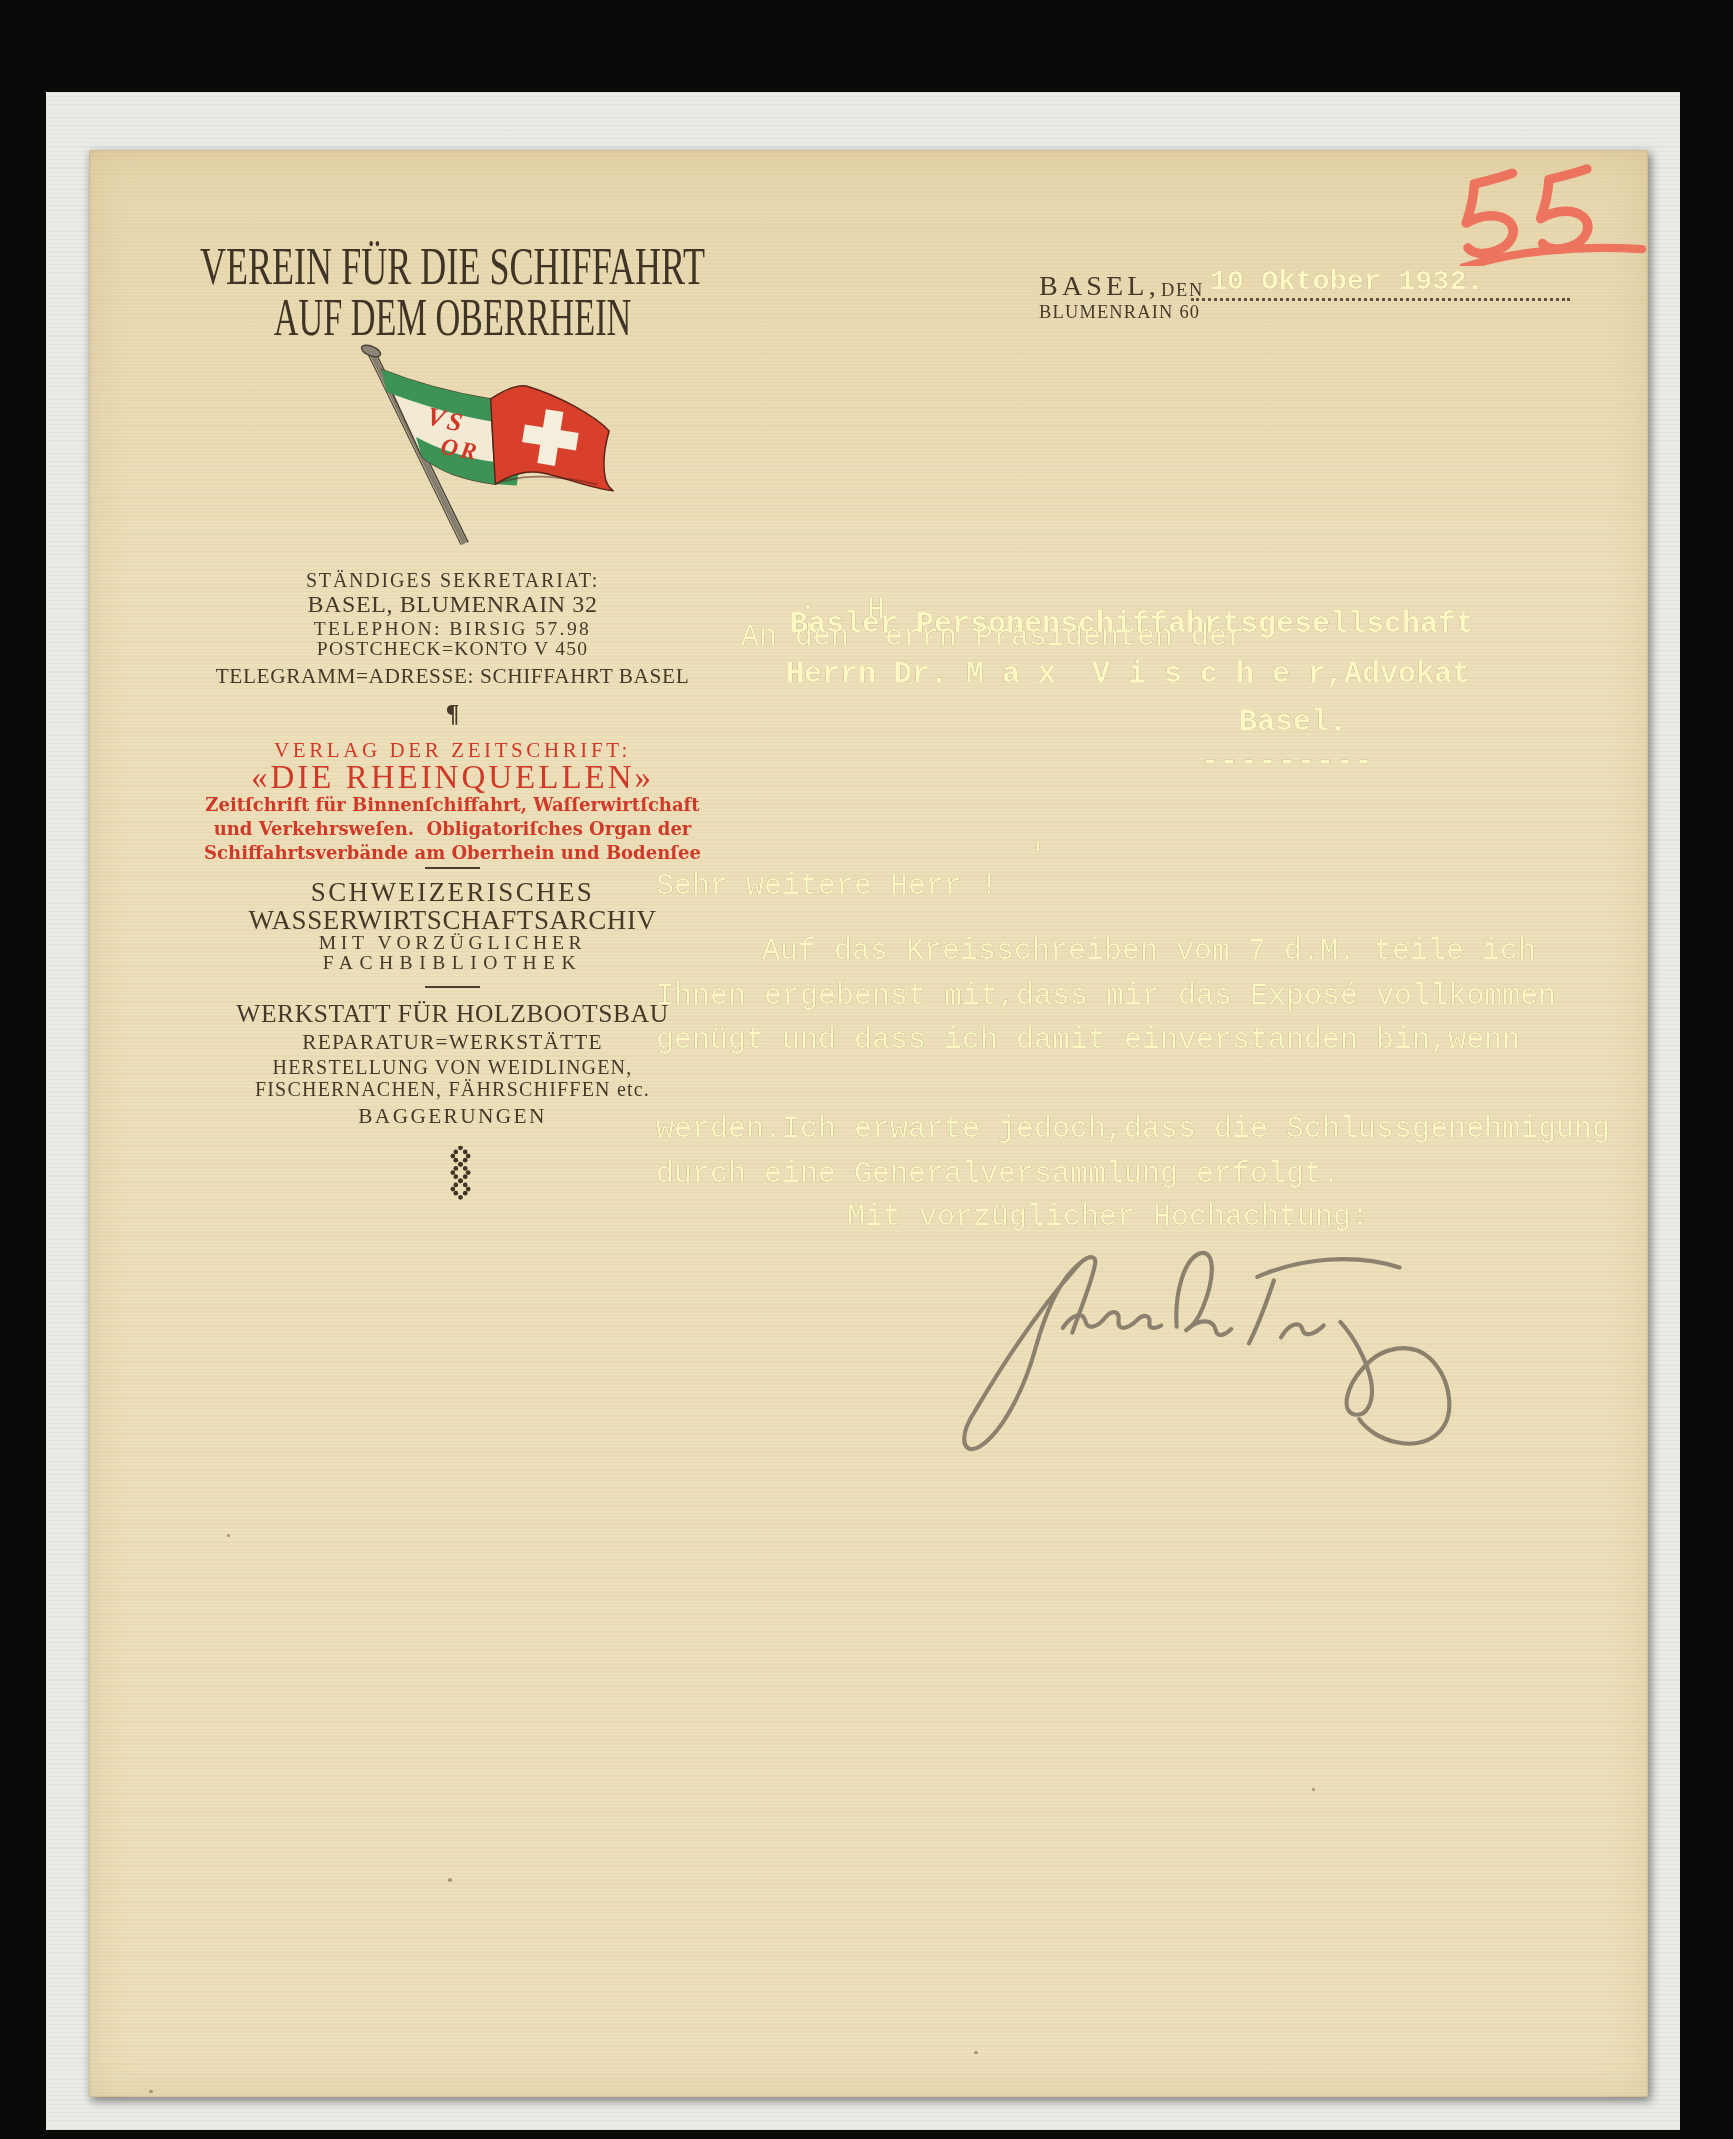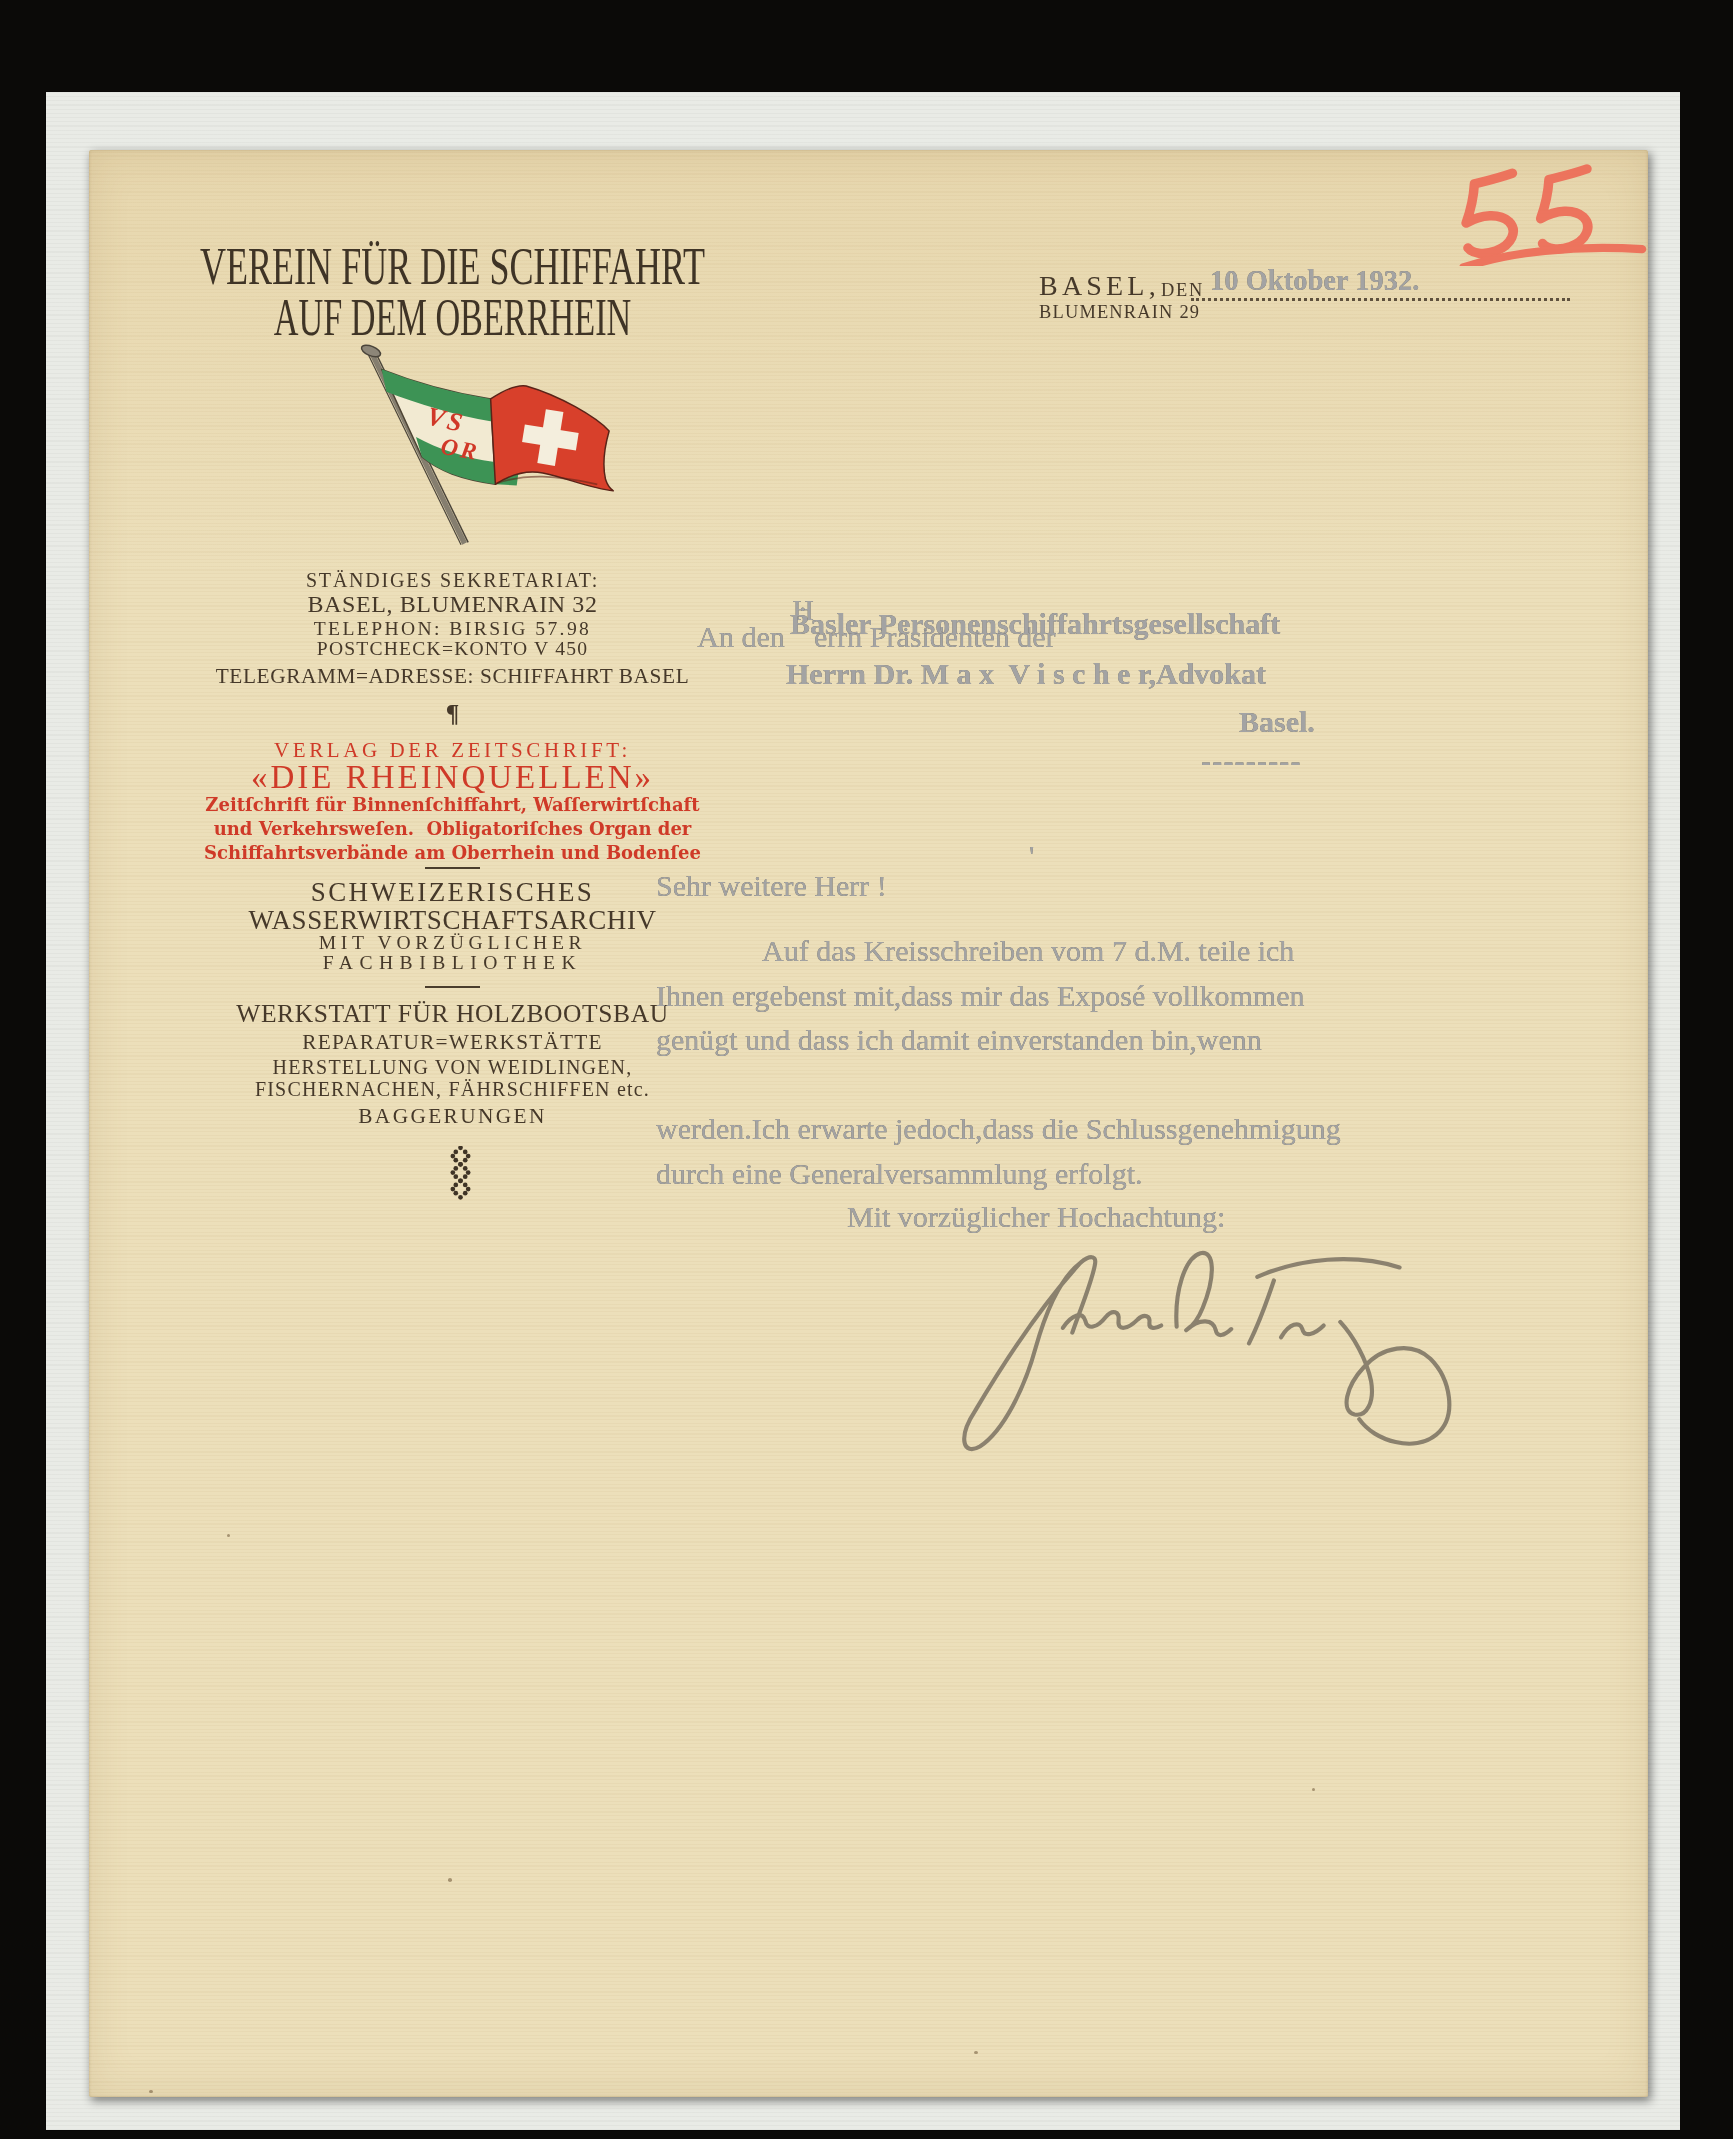--- a/index.html
+++ b/index.html
@@ -11,21 +11,21 @@
   .paper{position:absolute;left:89px;top:110px;width:1559px;height:1947px;background:#ecdfba;
        background-image:
          linear-gradient(180deg,rgba(205,172,110,.16),rgba(205,172,110,0) 22%),
          repeating-linear-gradient(0deg,rgba(150,110,50,.05) 0 1.2px,transparent 1.2px 3.6px);
        box-shadow:2.4px 3.6px 9.5px rgba(0,0,0,.45), inset 0 0 42px rgba(125,90,35,.14), inset 0 0 3px rgba(110,80,30,.28);
        border-radius:1.8px;}
   .abs{position:absolute;}
   .serif{color:#46392a;font-family:"Liberation Serif",serif;white-space:pre;}
   .ctr{left:196px;width:513px;text-align:center;}
   .red{color:#cf3a28;}
-  .tw{font-family:Liberation Serif, serif;color:#a3a3a3;white-space:pre;font-size:30px;
+  .tw{font-family:Liberation Mono, monospace;color:#fef9c3;white-space:pre;font-size:30px;
       text-shadow:0 0 0.6px rgba(56,53,46,.75);}
   .twb{font-weight:bold;}
   .divider{left:425px;width:55px;height:2.4px;background:#4a3d2c;}
   .speck{position:absolute;border-radius:50%;background:#6d5636;opacity:.55;}
   sup.raised{position:relative;top:-0.55em;font-size:1em;}
   svg text{font-family:"Liberation Serif",serif;}
 </style>
 </head>
 <body>
 
@@ -131,21 +131,21 @@
         <circle cx="-13" cy="1" r="4"></circle>
           <circle cx="-8" cy="-6" r="4"></circle>
       </g>
     </g>
   </svg>
 
   <div class="abs" style="left:1191px;top:227px;width:379px;height:31px;border-bottom:3px dotted rgba(70,58,42,.85);"></div>
   <div class="abs serif" style="left:1039px;top:230px;font-size:28px;letter-spacing:4.2px;">BASEL,</div>
   <div class="abs serif" style="left:1161px;top:240px;font-size:18.4px;letter-spacing:1.8px;">DEN</div>
   <div class="abs tw twb" style="left:1210px;top:225px;font-size:28.5px;">10 Oktober 1932.</div>
-  <div class="abs serif" style="left:1039px;top:262px;font-size:18.4px;letter-spacing:1.2px;">BLUMENRAIN 29</div>
+  <div class="abs serif" style="left:1039px;top:262px;font-size:18.4px;letter-spacing:1.2px;">BLUMENRAIN 60</div>
 
   <div class="abs tw" style="left:669px;top:535px;">
     <span>An den </span><sup class="raised">H</sup><span>errn Präsidenten der</span>
   </div>
   <div class="abs tw" style="left:799px;top:544px;">.</div>
   <div class="abs tw twb" style="left:790px;top:567px;">Basler Personenschiffahrtsgesellschaft</div>
   <div class="abs tw twb" style="left:786px;top:617px;">Herrn Dr. M a x  V i s c h e r,Advokat</div>
   <div class="abs tw twb" style="left:1239px;top:665px;">Basel.</div>
   <div class="abs tw twb" style="left:1201px;top:704px;letter-spacing:1.2px;">---------</div>
   <div class="abs tw" style="left:1029px;top:799px;">'</div>

